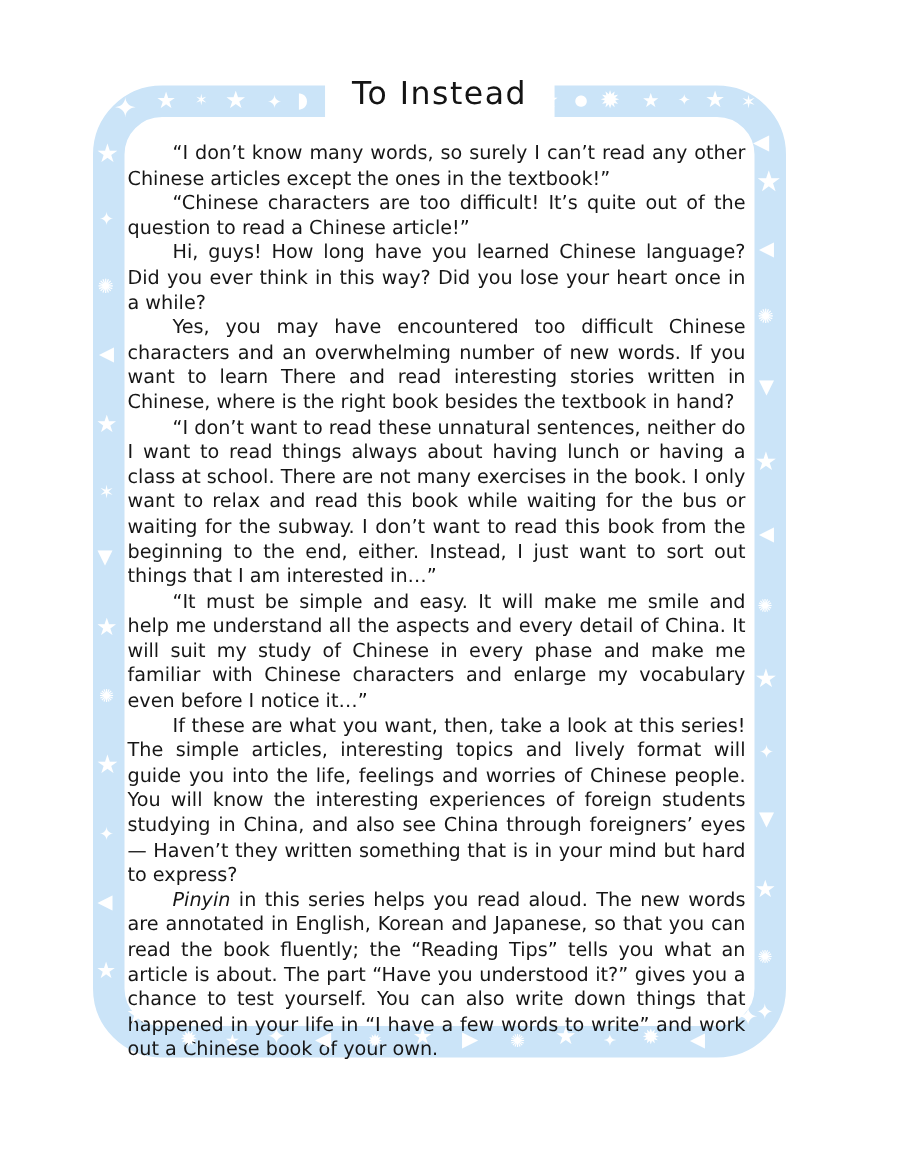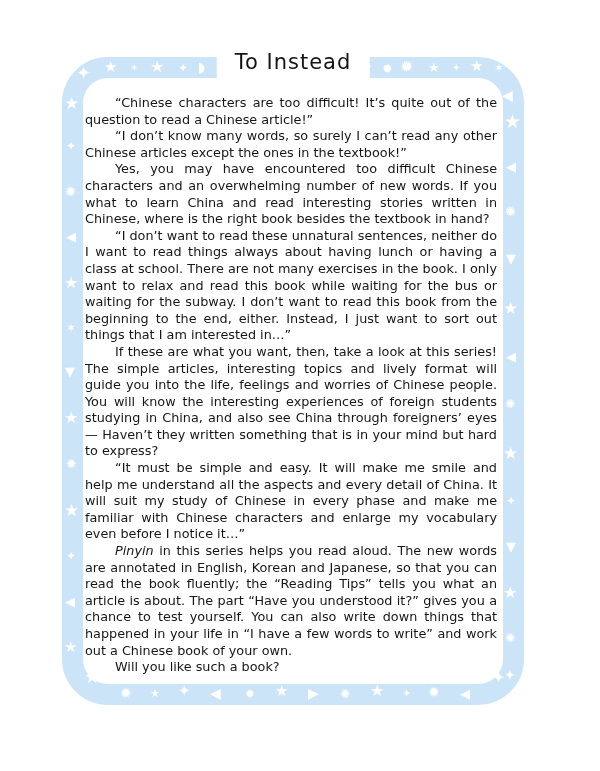--- a/index.html
+++ b/index.html
@@ -34,28 +34,28 @@
   .body-text i{font-style:italic;}
 </style>
 </head>
 <body style="background: rgb(255, 255, 255);">
 
 <div class="frame"></div>
 
 <div class="page-title">To Instead</div>
 
 <div class="body-text" style="color: rgb(22, 22, 22);">
+    <p>“I don’t know many words, so surely I can’t read any other Chinese articles except the ones in the textbook!”</p>
     <p>“Chinese characters are too difficult! It’s quite out of the question to read a Chinese article!”</p>
-    <p>“I don’t know many words, so surely I can’t read any other Chinese articles except the ones in the textbook!”</p>
-    <p>Yes, you may have encountered too difficult Chinese characters and an overwhelming number of new words. If you what to learn China and read interesting stories written in Chinese, where is the right book besides the textbook in hand?</p>
+    <p>Hi, guys! How long have you learned Chinese language? Did you ever think in this way? Did you lose your heart once in a while?</p>
+    <p>Yes, you may have encountered too difficult Chinese characters and an overwhelming number of new words. If you want to learn There and read interesting stories written in Chinese, where is the right book besides the textbook in hand?</p>
     <p>“I don’t want to read these unnatural sentences, neither do I want to read things always about having lunch or having a class at school. There are not many exercises in the book. I only want to relax and read this book while waiting for the bus or waiting for the subway. I don’t want to read this book from the beginning to the end, either. Instead, I just want to sort out things that I am interested in…”</p>
+    <p>“It must be simple and easy. It will make me smile and help me understand all the aspects and every detail of China. It will suit my study of Chinese in every phase and make me familiar with Chinese characters and enlarge my vocabulary even before I notice it…”</p>
     <p>If these are what you want, then, take a look at this series! The simple articles, interesting topics and lively format will guide you into the life, feelings and worries of Chinese people. You will know the interesting experiences of foreign students studying in China, and also see China through foreigners’ eyes — Haven’t they written something that is in your mind but hard to express?</p>
-    <p>“It must be simple and easy. It will make me smile and help me understand all the aspects and every detail of China. It will suit my study of Chinese in every phase and make me familiar with Chinese characters and enlarge my vocabulary even before I notice it…”</p>
     <p><i>Pinyin</i> in this series helps you read aloud. The new words are annotated in English, Korean and Japanese, so that you can read the book fluently; the “Reading Tips” tells you what an article is about. The part “Have you understood it?” gives you a chance to test yourself. You can also write down things that happened in your life in “I have a few words to write” and work out a Chinese book of your own.</p>
-    <p>Will you like such a book?</p>
   </div>
 
 <span class="star" style="left: 76px; top: 64px; font-size: 18px;">✦</span>
 <span class="star" style="left: 104px; top: 60px; font-size: 15px;">★</span>
 <span class="star" style="left: 130px; top: 63px; font-size: 10px;">✶</span>
 <span class="star" style="left: 150px; top: 59px; font-size: 16px;">★</span>
 <span class="star" style="left: 178px; top: 62px; font-size: 12px;">✦</span>
 <span class="star" style="left: 198px; top: 60px; font-size: 14px;">◗</span>
 <span class="star" style="left: 360px; top: 60px; font-size: 14px;">★</span>
 <span class="star" style="left: 383px; top: 63px; font-size: 10px;">●</span>

